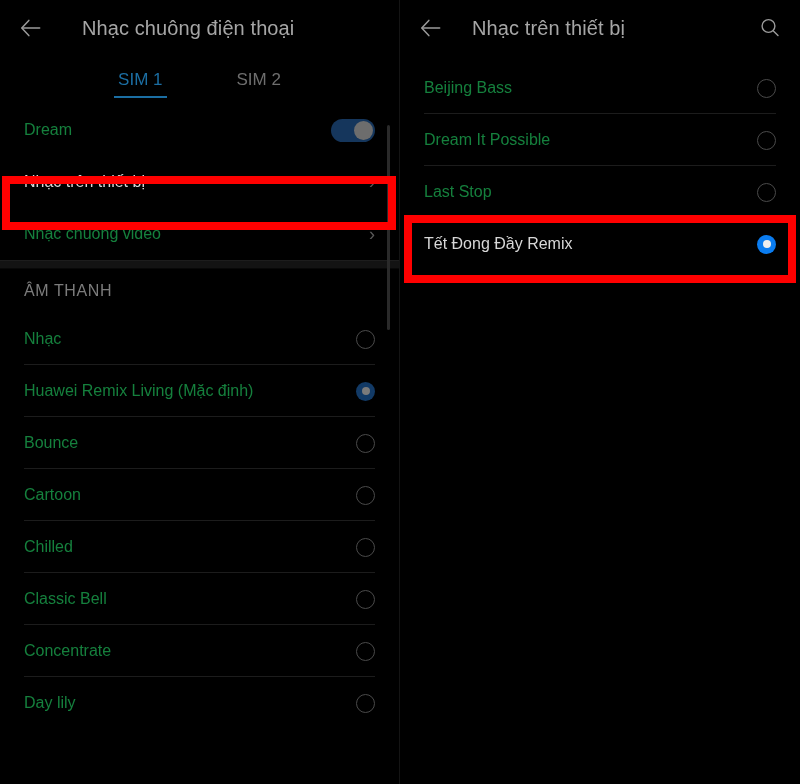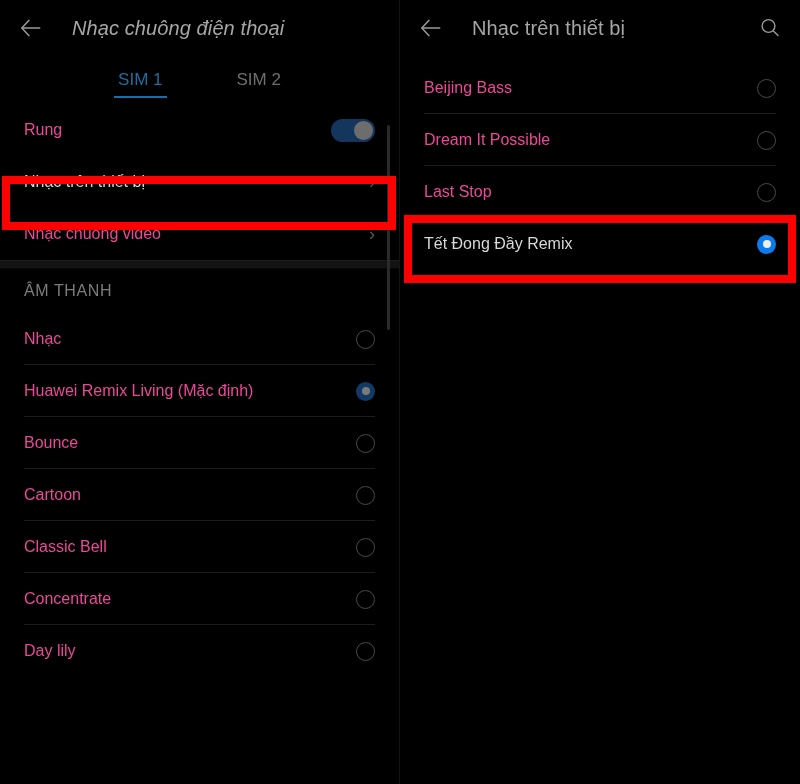--- a/index.html
+++ b/index.html
@@ -40,21 +40,21 @@
     display: flex; align-items: center; justify-content: center;
     cursor: pointer;
   }
   .back-icon svg { display:block; }
   .appbar-title {
     font-size: 20px;
     color: #a6a6a6;
     letter-spacing: .1px;
     white-space: nowrap;
   }
-  .left-title  { margin-left: 26px; font-style: italic; }
+  .left-title  { margin-left: 36px; }
   .right-title { margin-left: 26px; }
   .search-icon {
     margin-left: auto;
     width: 28px; height: 28px;
     display: flex; align-items: center; justify-content: center;
     cursor: pointer;
   }
 
   
   .tabs {
@@ -87,21 +87,21 @@
   .row {
     position: relative;
     height: 52px;
     display: flex;
     align-items: center;
     padding: 0 24px;
     cursor: pointer;
   }
   .row-label {
     font-size: 16px;
-    color: #ec4899;
+    color: #15803d;
     white-space: nowrap;
   }
   .row-label.bright { color: #b8b8b8; }
   .row-tail { margin-left: auto; display: flex; align-items: center; }
 
   .divider-line {
     position: absolute;
     left: 24px; right: 24px; bottom: 0;
     height: 1px;
     background: #1c1c1c;
@@ -209,21 +209,21 @@
       </span>
       <span class="appbar-title left-title">Nhạc chuông điện thoại</span>
     </div>
 
     <div class="tabs">
       <span class="tab active">SIM 1</span>
       <span class="tab">SIM 2</span>
     </div>
 
     <div class="row">
-      <span class="row-label">Rung</span>
+      <span class="row-label">Dream</span>
       <span class="row-tail">
         <span class="toggle">
           <span class="knob"></span>
         </span>
       </span>
     </div>
 
     <div class="row row-hl">
       <span class="row-label bright">Nhạc trên thiết bị</span>
       <span class="row-tail">
@@ -267,20 +267,27 @@
     </div>
 
     <div class="row">
       <span class="row-label">Cartoon</span>
       <span class="row-tail">
         <span class="radio"></span>
       </span>
       <span class="divider-line"></span>
     </div>
 
+    <div class="row">
+      <span class="row-label">Chilled</span>
+      <span class="row-tail">
+        <span class="radio"></span>
+      </span>
+      <span class="divider-line"></span>
+    </div>
 
     <div class="row">
       <span class="row-label">Classic Bell</span>
       <span class="row-tail">
         <span class="radio"></span>
       </span>
       <span class="divider-line"></span>
     </div>
 
     <div class="row">

